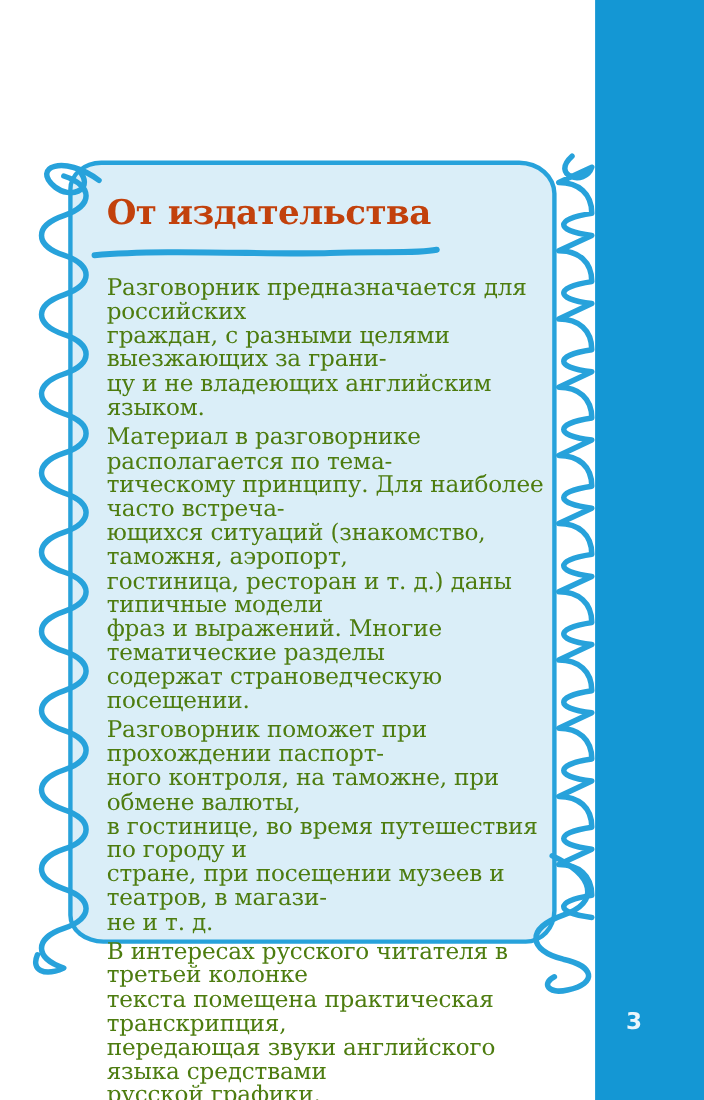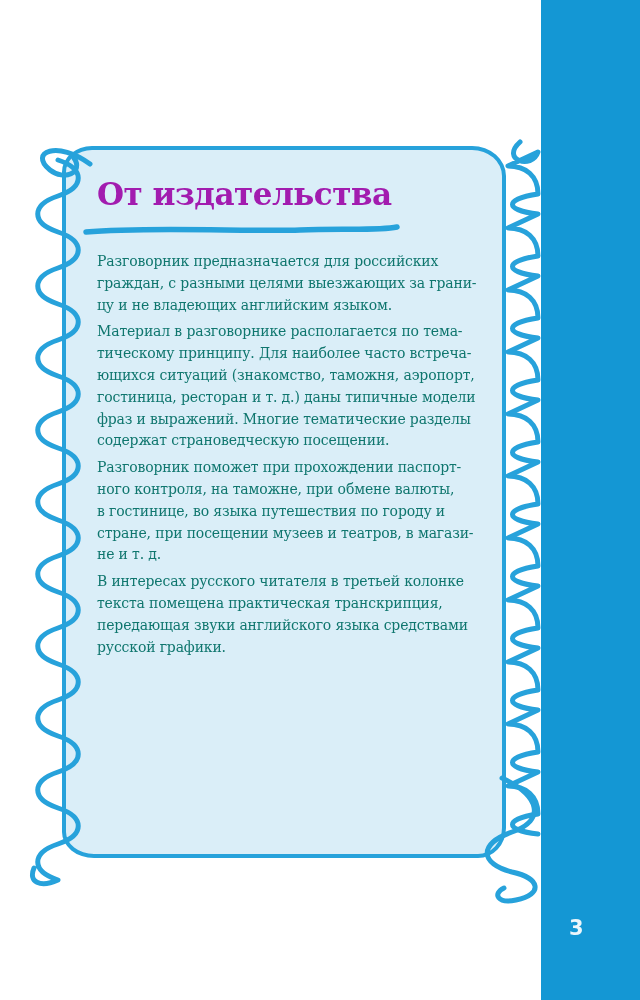--- a/index.html
+++ b/index.html
@@ -47,34 +47,34 @@
     box-sizing: content-box;
   }
   .card-title {
     position: absolute;
     left: 31px;
     top: 26px;
     margin: 0;
     font-size: 31px;
     font-weight: bold;
     letter-spacing: -0.5px;
-    color: #a21caf;
+    color: #c2410c;
   }
   .card-body {
     position: absolute;
     left: 31px;
     top: 101px;
     width: 404px;
   }
   .card-body p {
     margin: 0 0 5px 0;
-    font-size: 14px;
+    font-size: 21px;
     line-height: 21.8px;
     letter-spacing: -0.15px;
-    color: #0f766e;
+    color: #4d7c0f;
     white-space: pre-line;
   }
   
   .doodles {
     position: absolute;
     left: 0;
     top: 0;
     width: 640px;
     height: 1000px;
     pointer-events: none;
@@ -102,21 +102,21 @@
 граждан, с разными целями выезжающих за грани-
 цу и не владеющих английским языком.</p>
       <p>Материал в разговорнике располагается по тема-
 тическому принципу. Для наиболее часто встреча-
 ющихся ситуаций (знакомство, таможня, аэропорт,
 гостиница, ресторан и т. д.) даны типичные модели
 фраз и выражений. Многие тематические разделы
 содержат страноведческую посещении.</p>
       <p>Разговорник поможет при прохождении паспорт-
 ного контроля, на таможне, при обмене валюты,
-в гостинице, во языка путешествия по городу и
+в гостинице, во время путешествия по городу и
 стране, при посещении музеев и театров, в магази-
 не и т. д.</p>
       <p>В интересах русского читателя в третьей колонке
 текста помещена практическая транскрипция,
 передающая звуки английского языка средствами
 русской графики.</p>
 
     </div>
   </div>
 

